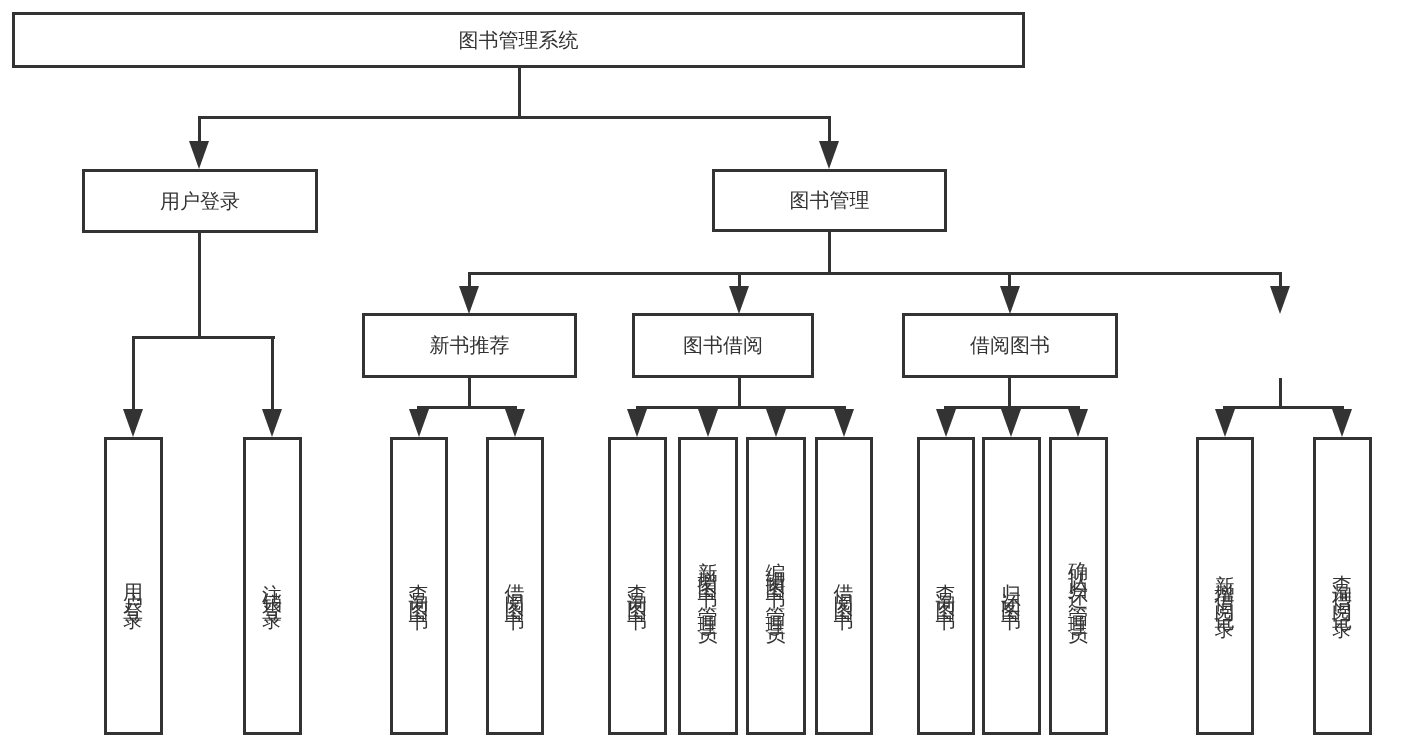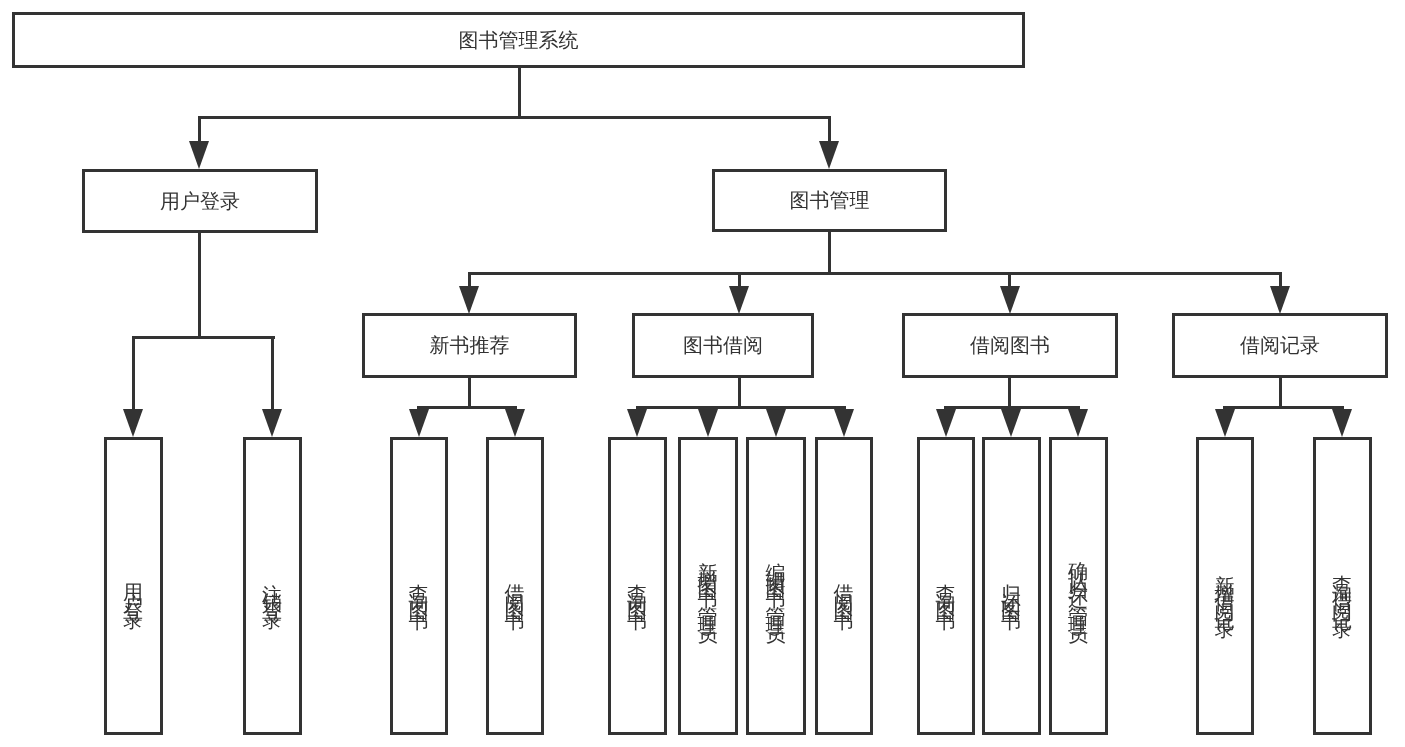--- a/index.html
+++ b/index.html
@@ -93,23 +93,20 @@
 
   <div class="box" style="left:362px; top:313px; width:215px; height:65px;">
     <span class="lbl">新书推荐</span>
   </div>
   <div class="box" style="left:632px; top:313px; width:182px; height:65px;">
     <span class="lbl">图书借阅</span>
   </div>
   <div class="box" style="left:902px; top:313px; width:216px; height:65px;">
     <span class="lbl">借阅图书</span>
   </div>
-  <div class="box" style="left:1172px; top:313px; width:216px; height:65px;">
-    <span class="lbl">借阅记录</span>
-  </div>
 
   <div class="vl" style="left:468px; top:378px; width:3px; height:30px;"></div>
   <div class="hl" style="left:417px; top:406px; width:100px; height:3px;"></div>
   <div class="vl" style="left:417px; top:406px; width:3px; height:10px;"></div>
   <div class="arr" style="left:409px; top:409px;"></div>
   <div class="vl" style="left:513px; top:406px; width:3px; height:10px;"></div>
   <div class="arr" style="left:505px; top:409px;"></div>
 
   <div class="vl" style="left:738px; top:378px; width:3px; height:30px;"></div>
   <div class="hl" style="left:636px; top:406px; width:210px; height:3px;"></div>

